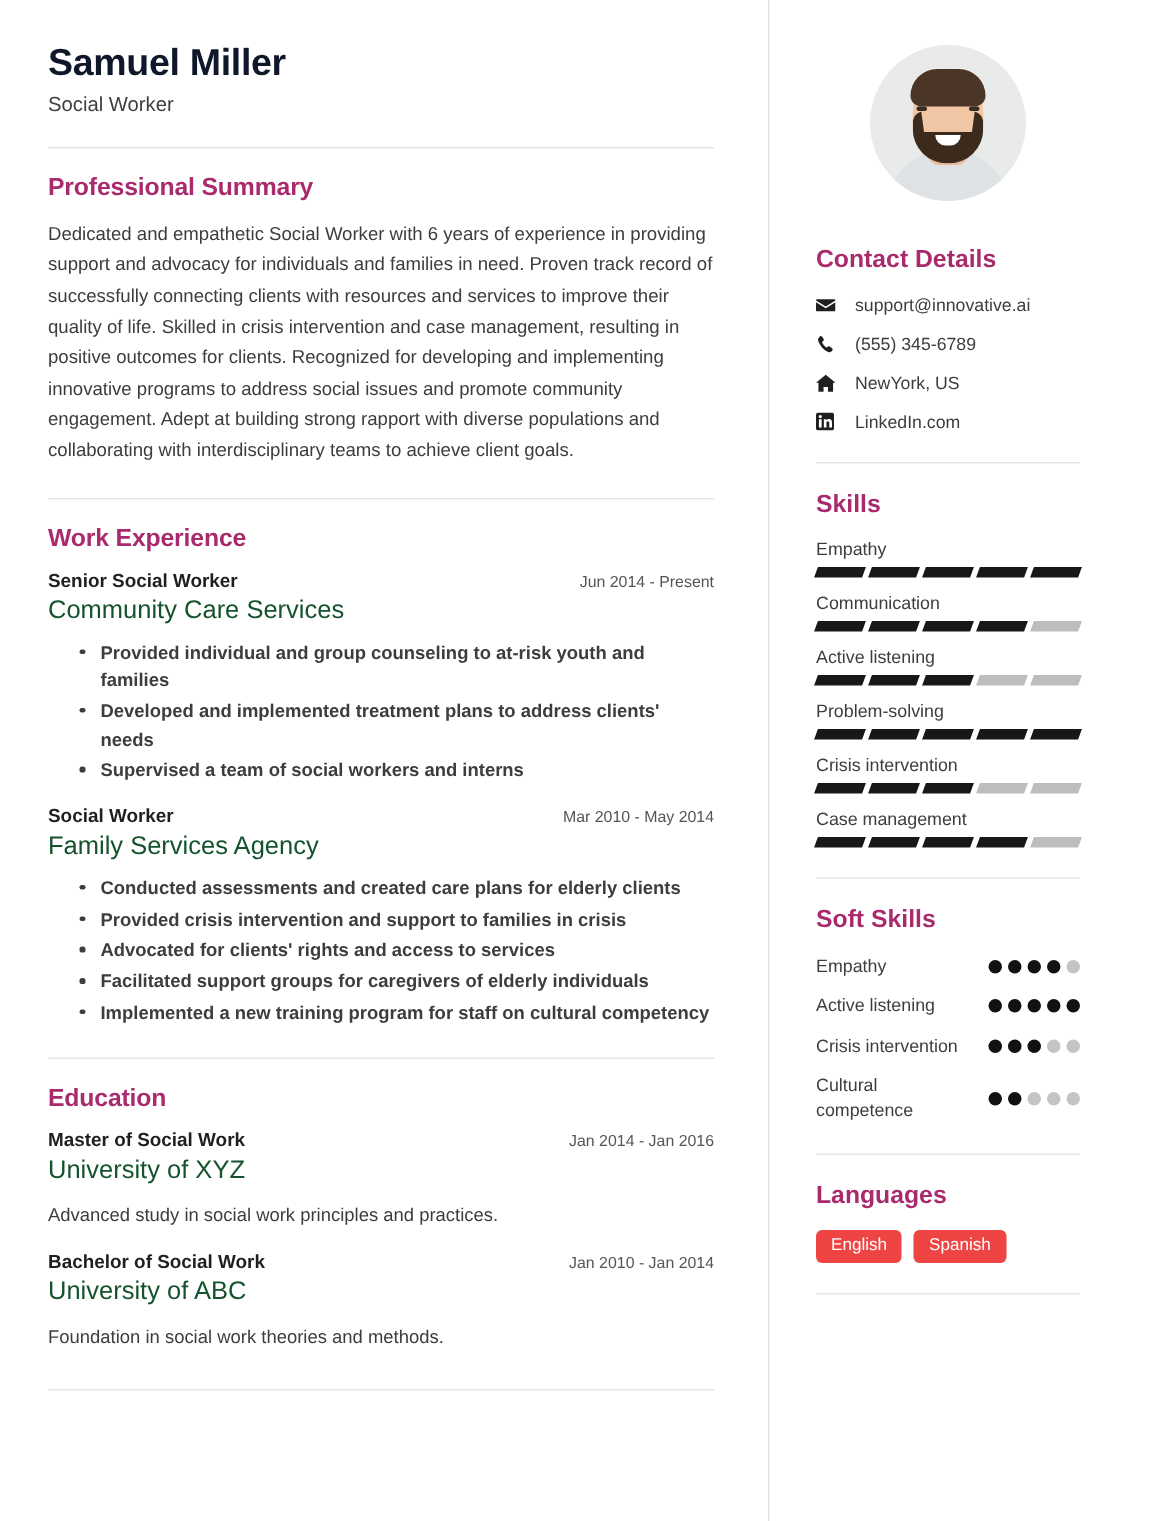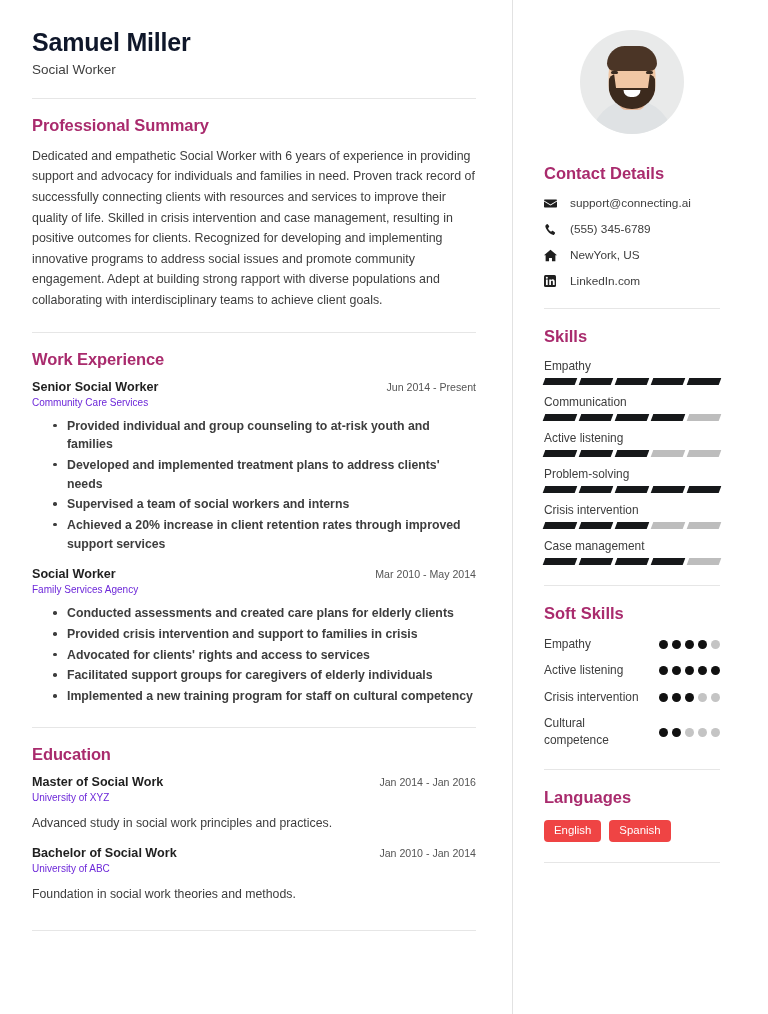--- a/index.html
+++ b/index.html
@@ -89,22 +89,22 @@
     font-weight: bold;
     color: #1f1f1f;
   }
   .entry-date {
     font-size: 10.6px;
     color: #555555;
     white-space: nowrap;
     padding-left: 10px;
   }
   .entry-org {
-    font-size: 10px;
-    color: #6d28d9;
+    font-size: 17px;
+    color: #14532d;
     margin-top: 3px;
   }
   .entry-desc {
     font-size: 12.3px;
     color: #3d3d3d;
     margin-top: 11px;
     line-height: 1.5;
   }
 
   ul.bullets {
@@ -338,21 +338,20 @@
           <div class="entry">
             <div class="entry-row">
               <div class="entry-title">Senior Social Worker</div>
               <div class="entry-date">Jun 2014 - Present</div>
             </div>
             <div class="entry-org">Community Care Services</div>
             <ul class="bullets">
               <li>Provided individual and group counseling to at-risk youth and families</li>
               <li>Developed and implemented treatment plans to address clients' needs</li>
               <li>Supervised a team of social workers and interns</li>
-              <li>Achieved a 20% increase in client retention rates through improved support services</li>
             </ul>
           </div>
           <div class="entry">
             <div class="entry-row">
               <div class="entry-title">Social Worker</div>
               <div class="entry-date">Mar 2010 - May 2014</div>
             </div>
             <div class="entry-org">Family Services Agency</div>
             <ul class="bullets">
               <li>Conducted assessments and created care plans for elderly clients</li>
@@ -410,21 +409,21 @@
     <div>
       <div class="side-head">Contact Details</div>
       <ul class="contact-list" id="contact-list">
           <li class="contact-item">
             <span class="contact-icon">
               <svg width="13" height="13" viewBox="0 0 16 16" fill="currentColor">
                 <path d="M1 3h14a1 1 0 0 1 1 1v.2L8 9.1.0 4.2V4a1 1 0 0 1 1-1z"></path>
                 <path d="M0 5.6V12a1 1 0 0 0 1 1h14a1 1 0 0 0 1-1V5.6L8 10.4z"></path>
               </svg>
             </span>
-            <span>support@connecting.ai</span>
+            <span>support@innovative.ai</span>
           </li>
           <li class="contact-item">
             <span class="contact-icon">
               <svg width="12" height="13" viewBox="0 0 16 16" fill="currentColor">
                 <path d="M3.6.9a1.2 1.2 0 0 1 1.7.3l1.5 2.2c.3.5.2 1.1-.2 1.5l-.9.8c-.2.2-.3.5-.2.8.4 1.1 1.5 2.9 3.4 4.2.3.2.6.2.9 0l.9-.7c.4-.3 1-.3 1.4 0l2.2 1.6c.6.4.7 1.2.3 1.7l-1 1.2c-.5.6-1.3.8-2 .6C8.5 14.2 4.8 11 2.7 6.6 1.9 5 1.6 3.7 2 2.8z"></path>
               </svg>
             </span>
             <span>(555) 345-6789</span>
           </li>
           <li class="contact-item">

